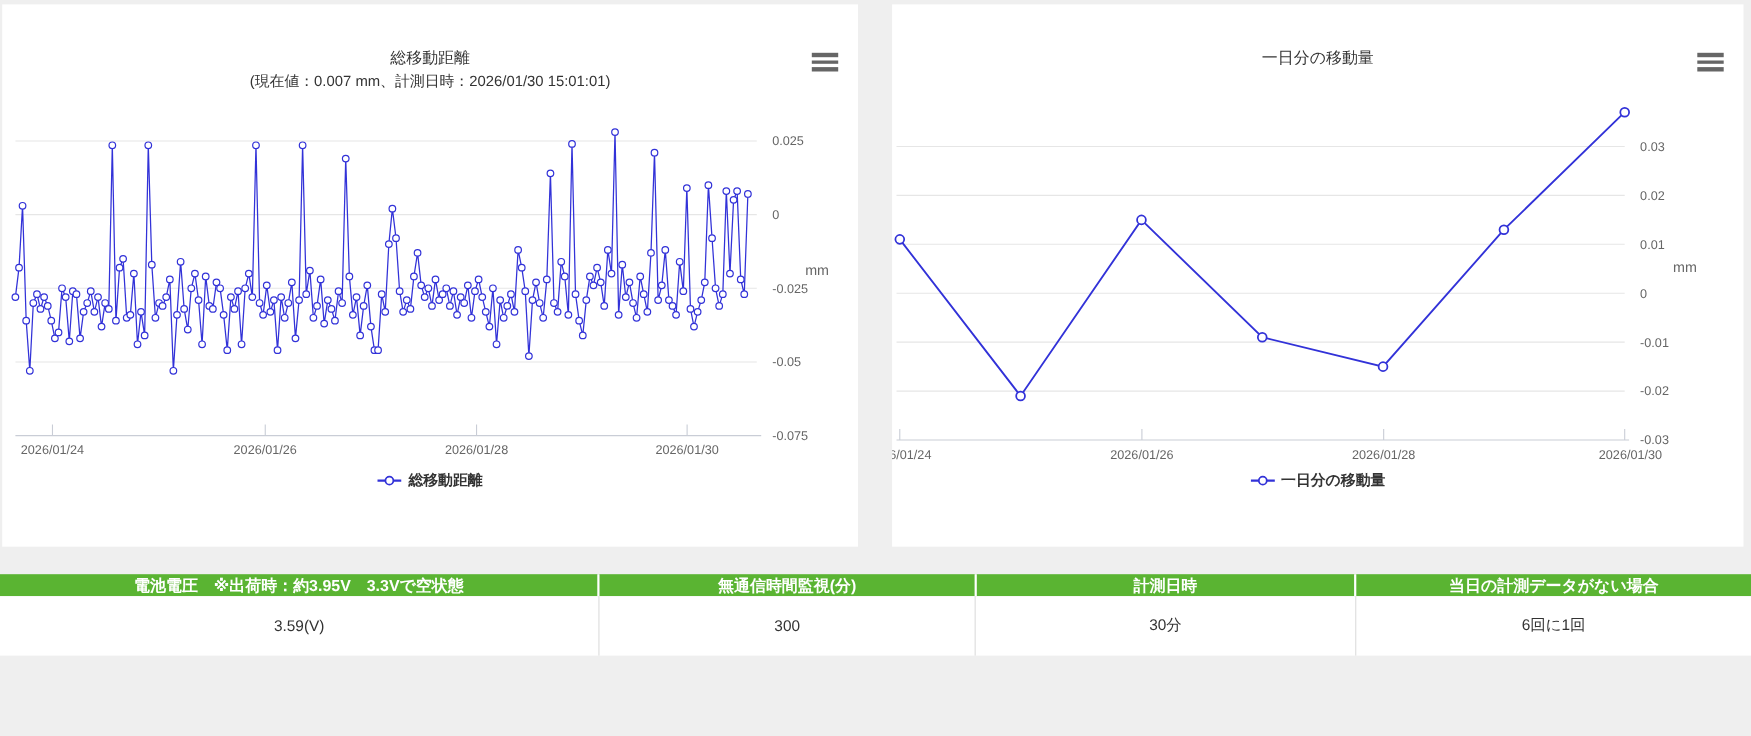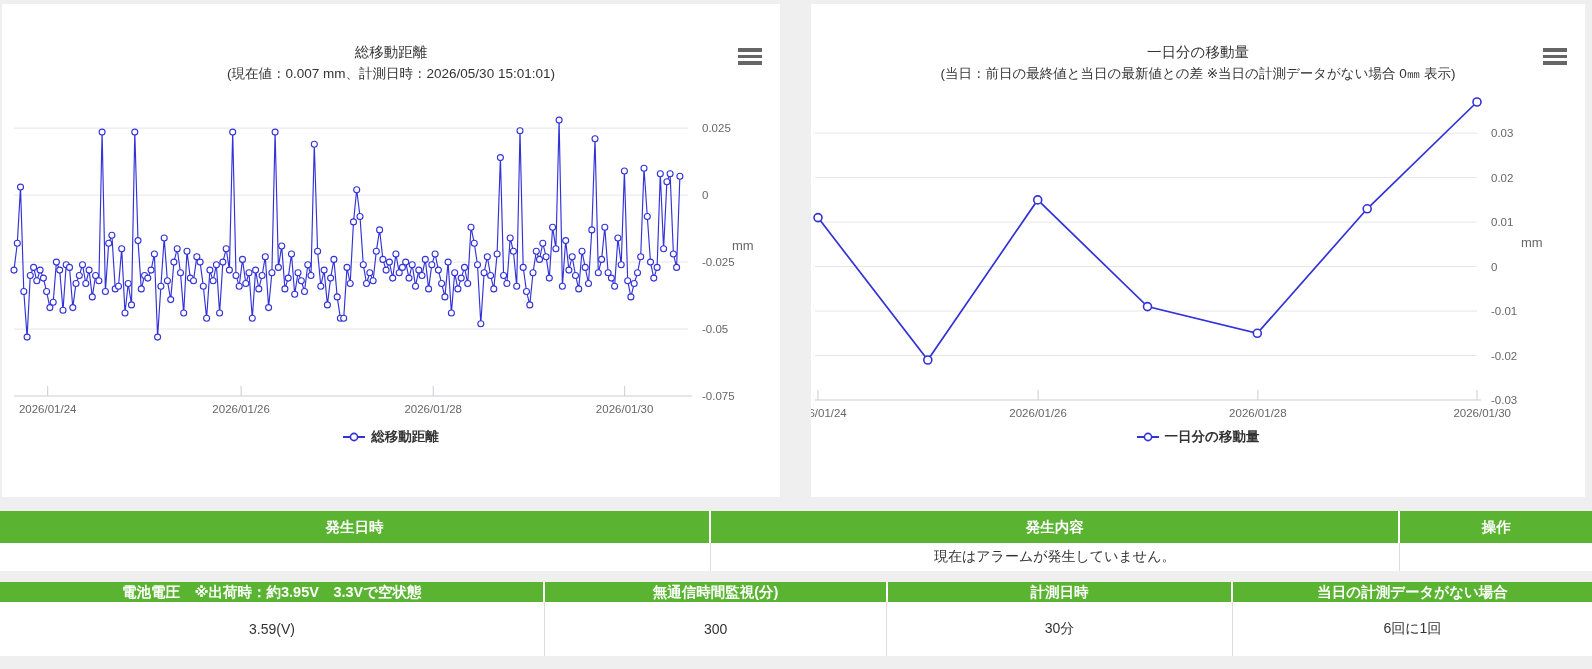--- a/index.html
+++ b/index.html
@@ -285,21 +285,21 @@
             <circle cx="658.3" cy="169.7" r="3" fill="#ffffff" stroke="#3232d8" stroke-width="1.1"></circle>
             <circle cx="661.6" cy="244.7" r="3" fill="#ffffff" stroke="#3232d8" stroke-width="1.1"></circle>
             <circle cx="664.9" cy="177.7" r="3" fill="#ffffff" stroke="#3232d8" stroke-width="1.1"></circle>
             <circle cx="668.1" cy="169.7" r="3" fill="#ffffff" stroke="#3232d8" stroke-width="1.1"></circle>
             <circle cx="671.4" cy="250.0" r="3" fill="#ffffff" stroke="#3232d8" stroke-width="1.1"></circle>
             <circle cx="674.6" cy="263.4" r="3" fill="#ffffff" stroke="#3232d8" stroke-width="1.1"></circle>
             <circle cx="677.9" cy="172.3" r="3" fill="#ffffff" stroke="#3232d8" stroke-width="1.1"></circle>
           </g>
         </svg>
       <div class="chart-title">総移動距離</div>
-      <div class="chart-subtitle">(現在値：0.007 mm、計測日時：2026/05/30 15:01:01)</div>
+      <div class="chart-subtitle">(現在値：0.007 mm、計測日時：2026/01/30 15:01:01)</div>
       <button class="hamburger">
         <span></span>
           <span></span>
           <span></span>
       </button>
       <div class="legend">
         <svg width="22" height="12">
           <line x1="0" y1="6" x2="22" y2="6" stroke="#3232d8" stroke-width="2"></line>
           <circle cx="11" cy="6" r="3.6" fill="#ffffff" stroke="#3232d8" stroke-width="1.6"></circle>
         </svg>
@@ -339,60 +339,38 @@
             <circle cx="7.0" cy="213.6" r="4" fill="#ffffff" stroke="#3232d8" stroke-width="1.6"></circle>
             <circle cx="116.8" cy="356.0" r="4" fill="#ffffff" stroke="#3232d8" stroke-width="1.6"></circle>
             <circle cx="226.7" cy="195.9" r="4" fill="#ffffff" stroke="#3232d8" stroke-width="1.6"></circle>
             <circle cx="336.5" cy="302.6" r="4" fill="#ffffff" stroke="#3232d8" stroke-width="1.6"></circle>
             <circle cx="446.3" cy="329.3" r="4" fill="#ffffff" stroke="#3232d8" stroke-width="1.6"></circle>
             <circle cx="556.2" cy="204.8" r="4" fill="#ffffff" stroke="#3232d8" stroke-width="1.6"></circle>
             <circle cx="666.0" cy="98.0" r="4" fill="#ffffff" stroke="#3232d8" stroke-width="1.6"></circle>
           </g>
         </svg>
       <div class="chart-title">一日分の移動量</div>
-      <div class="chart-subtitle">(当日：前日の最終値と当日の最新値との差 ※当日の計測データがない場合 0㎜ 表示)</div>
       <button class="hamburger">
         <span></span>
           <span></span>
           <span></span>
       </button>
       <div class="legend">
         <svg width="22" height="12">
           <line x1="0" y1="6" x2="22" y2="6" stroke="#3232d8" stroke-width="2"></line>
           <circle cx="11" cy="6" r="3.6" fill="#ffffff" stroke="#3232d8" stroke-width="1.6"></circle>
         </svg>
         <span class="legend-label">一日分の移動量</span>
       </div>
     </div>
 
   </div>
 
   <div class="spacer-a"></div>
 
-  <table class="t1">
-    <colgroup>
-        <col style="width:44.6%">
-        <col style="width:43.3%">
-        <col style="width:12.1%">
-      </colgroup>
-    <thead>
-      <tr>
-        <th>発生日時</th>
-        <th>発生内容</th>
-        <th>操作</th>
-      </tr>
-    </thead>
-    <tbody>
-      <tr>
-        <td></td>
-        <td>現在はアラームが発生していません。</td>
-        <td></td>
-      </tr>
-    </tbody>
-  </table>
 
   <div class="spacer-b"></div>
 
   <table class="t2">
     <colgroup>
         <col style="width:34.2%">
         <col style="width:21.5%">
         <col style="width:21.7%">
         <col style="width:22.6%">
       </colgroup>

